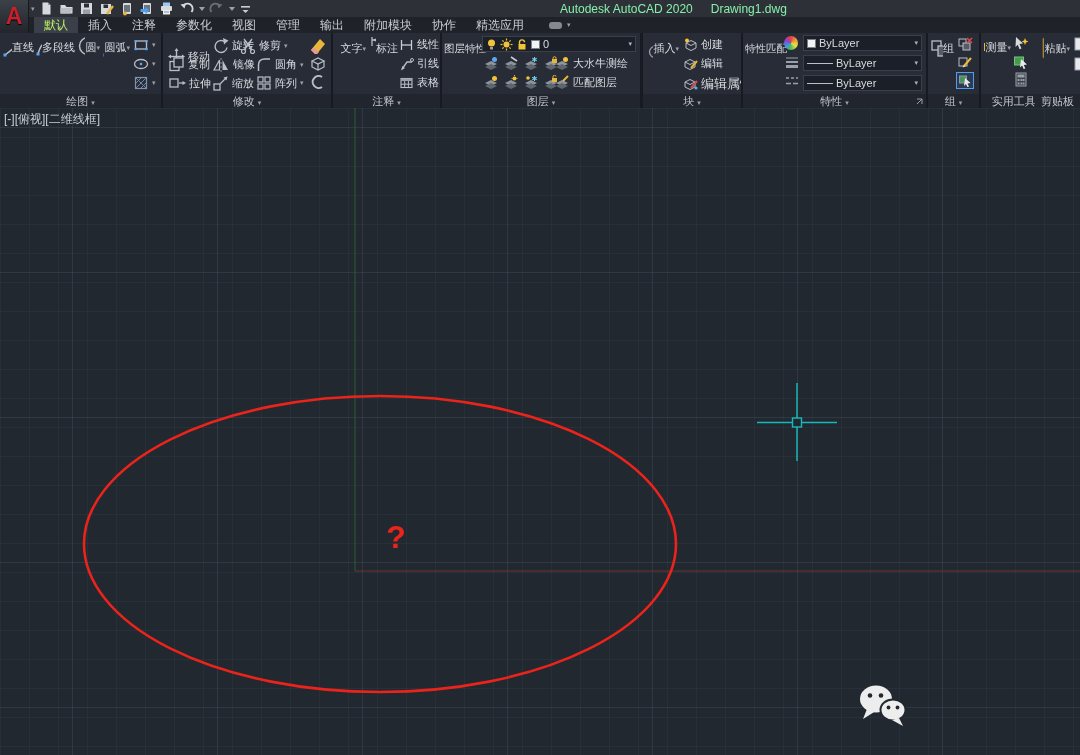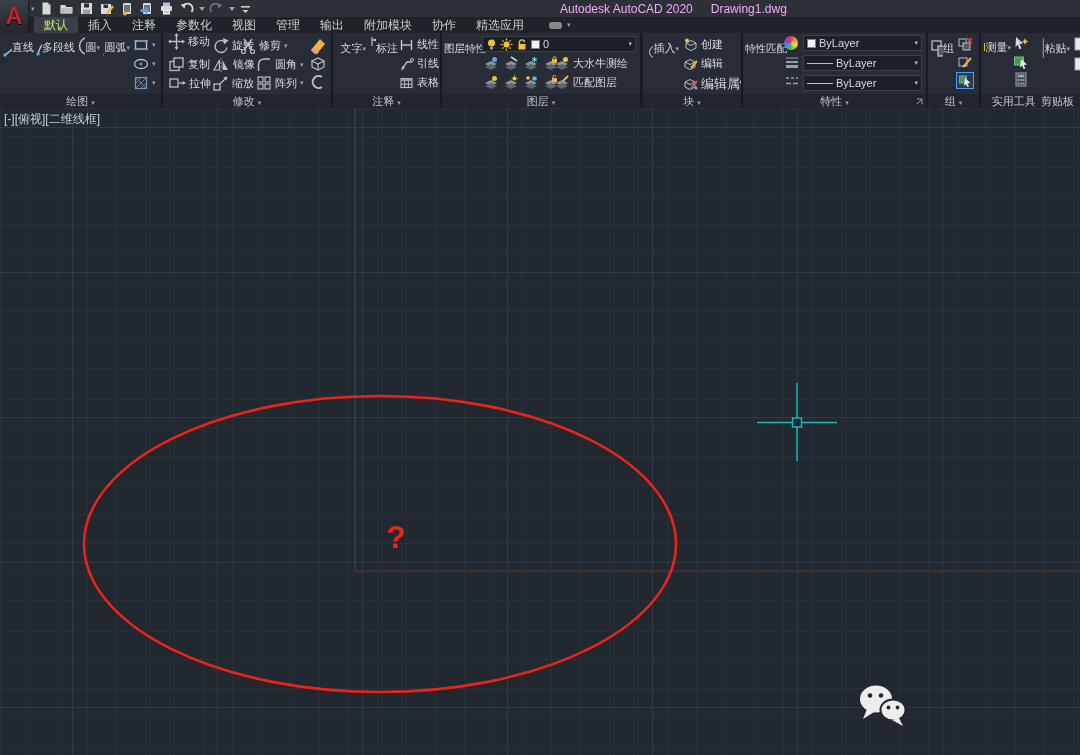--- a/index.html
+++ b/index.html
@@ -2,21 +2,21 @@
 <html><head>
 <meta charset="utf-8">
 <style>
 *{box-sizing:border-box;margin:0;padding:0}
 html,body{width:1080px;height:755px;overflow:hidden}
 body{font-family:"Liberation Sans",sans-serif;background:#15181d;-webkit-font-smoothing:antialiased}
 #app{position:relative;width:1080px;height:755px;background:#15181d}
 
 
 #titlebar{position:absolute;left:0;top:0;width:1080px;height:17px;background:#2d3036}
-#apptitle{position:absolute;left:560px;top:2px;font-size:12px;color:#f0abfc;white-space:nowrap}
+#apptitle{position:absolute;left:560px;top:2px;font-size:12px;color:#86efac;white-space:nowrap}
 #apptitle .doc{margin-left:18px}
 #qat{position:absolute;left:38px;top:1px;display:flex;align-items:center;gap:3px;height:15px}
 .qbtn{width:17px;height:15px;display:flex;align-items:center;justify-content:center}
 .qcaret{width:7px;height:15px;display:flex;align-items:center;justify-content:center}
 
 
 #logo{position:absolute;left:0;top:0;width:29px;height:33px;background:linear-gradient(#3c4148,#22252b);z-index:5;display:flex;align-items:center;justify-content:center;border-right:1px solid #17191e}
 #logo .a{font-size:23px;font-weight:bold;color:#c5202b;line-height:33px;text-shadow:0 1px 1px #000}
 #logocaret{position:absolute;left:31px;top:5px;z-index:5;color:#9ba0a6;font-size:7px}
 
@@ -233,21 +233,21 @@
             <line x1="3" y1="8" x2="8" y2="3" stroke="#6c87a6"></line>
             <line x1="8" y1="13" x2="13" y2="8" stroke="#6c87a6"></line>
             <line x1="3" y1="3" x2="13" y2="13" stroke="#6c87a6"></line>
           </svg>
         <span class="mc">▾</span>
       </div>
       <div class="plabel"><span>绘图</span><span class="pc">▾</span></div>
     </div>
 
     <div class="panel" style="left:163px;width:168px">
-      <div class="mrow" style="left:5px;top:0">
+      <div class="mrow" style="left:5px;top:15px">
         <svg width="17" height="17">
             <line x1="8.5" y1="2" x2="8.5" y2="15" stroke="#b9bfc7" stroke-width="1.4"></line>
             <line x1="2" y1="8.5" x2="15" y2="8.5" stroke="#b9bfc7" stroke-width="1.4"></line>
             <polygon points="8.5,0 6.5,3 10.5,3" fill="#b9bfc7"></polygon>
             <polygon points="8.5,17 6.5,14 10.5,14" fill="#b9bfc7"></polygon>
             <polygon points="0,8.5 3,6.5 3,10.5" fill="#b9bfc7"></polygon>
             <polygon points="17,8.5 14,6.5 14,10.5" fill="#b9bfc7"></polygon>
           </svg>
         <span>移动</span>
       </div>

